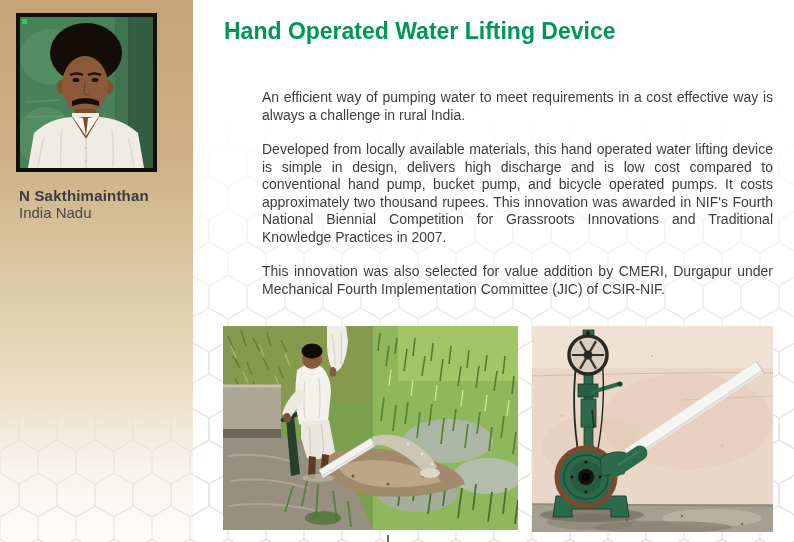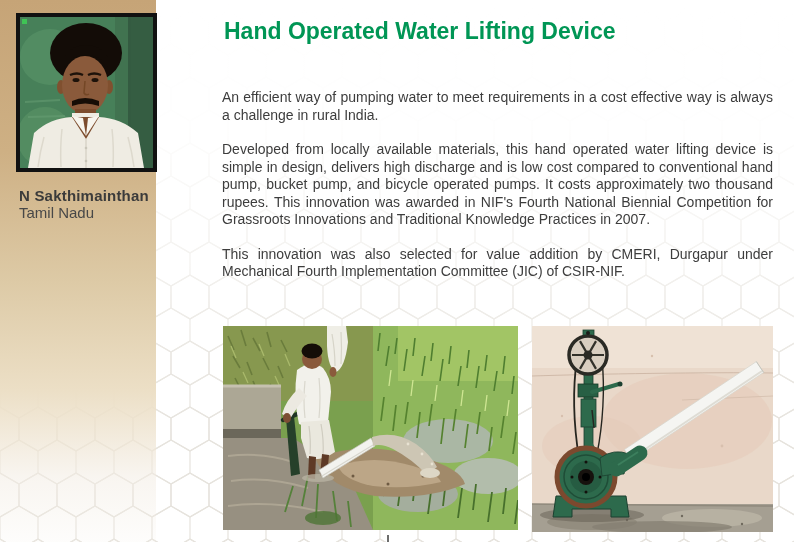--- a/index.html
+++ b/index.html
@@ -16,21 +16,21 @@
     position:absolute;left:0;top:0;width:794px;height:542px;z-index:1;
     background:linear-gradient(180deg,
       #ffffff 0%,
       rgba(255,255,255,0.96) 22%,
       rgba(255,255,255,0.60) 45%,
       rgba(255,255,255,0.15) 66%,
       rgba(255,255,255,0) 82%);
   }
   
   .sidebar{
-    position:absolute;left:0;top:0;width:156px;height:542px;z-index:2;
+    position:absolute;left:0;top:0;width:193px;height:542px;z-index:2;
     background:linear-gradient(180deg,
       #c6a477 0%,
       #ceb084 28%,
       #ddcaa6 52%,
       #ecdfc6 72%,
       rgba(243,237,228,0.55) 88%,
       rgba(245,240,232,0.15) 100%);
   }
   .portrait-frame{
     position:absolute;left:16px;top:13px;width:141px;height:159px;
@@ -42,21 +42,21 @@
   .caption .loc{font-size:15px;line-height:17px;color:#484848;}
   
   .content{
     position:absolute;left:222px;top:0;width:551px;z-index:3;
   }
   .content h1{
     margin:17px 0 0 2px;
     font-size:23px;line-height:28px;font-weight:bold;
     color:#009655;
   }
-  .content .body-copy{margin-top:44px;}
+  .content .body-copy{margin-top:44px;margin-left:40px;}
   .content p{
     margin:0 0 17px 0;
     font-size:14px;line-height:17.5px;
     color:#3d3d3d;
     text-align:justify;
   }
   
   .photo{position:absolute;z-index:3;overflow:hidden;}
   .photo svg{display:block;width:100%;height:100%;}
   .photo-field{left:223px;top:326px;width:295px;height:204px;}
@@ -117,21 +117,21 @@
         <path d="M52,99 L63,101 L66,119 Z" fill="#f7f5ee"></path>
         <path d="M79,99 L68,101 L66,119 Z" fill="#f7f5ee"></path>
         <path d="M66,122 L66,151" stroke="#d8d5c9" stroke-width="1.5"></path>
         <circle cx="66" cy="131" r="1.3" fill="#c9c6ba"></circle>
         <circle cx="66" cy="144" r="1.3" fill="#c9c6ba"></circle>
         <path d="M24,120 Q20,135 18,150 M108,120 Q112,135 114,150 M42,112 Q40,130 41,150 M92,112 Q94,130 93,150" stroke="#ddd9cd" stroke-width="1.5" fill="none"></path>
       </svg>
     </div>
     <div class="caption">
       <div class="name">N Sakthimainthan</div>
-      <div class="loc">Tamil Nadu</div>
+      <div class="loc">India Nadu</div>
     </div>
   </div>
 
   <div class="content">
     <h1>Hand Operated Water Lifting Device</h1>
     <div class="body-copy">
       <p>An efficient way of pumping water to meet requirements in a cost effective way is always a challenge in rural India.</p>
       <p>Developed from locally available materials, this hand operated water lifting device is simple in design, delivers high discharge and is low cost compared to conventional hand pump, bucket pump, and bicycle operated pumps. It costs approximately two thousand rupees. This innovation was awarded in NIF's Fourth National Biennial Competition for Grassroots Innovations and Traditional Knowledge Practices in 2007.</p>
       <p>This innovation was also selected for value addition by CMERI, Durgapur under Mechanical Fourth Implementation Committee (JIC) of CSIR-NIF.</p>
     </div>

